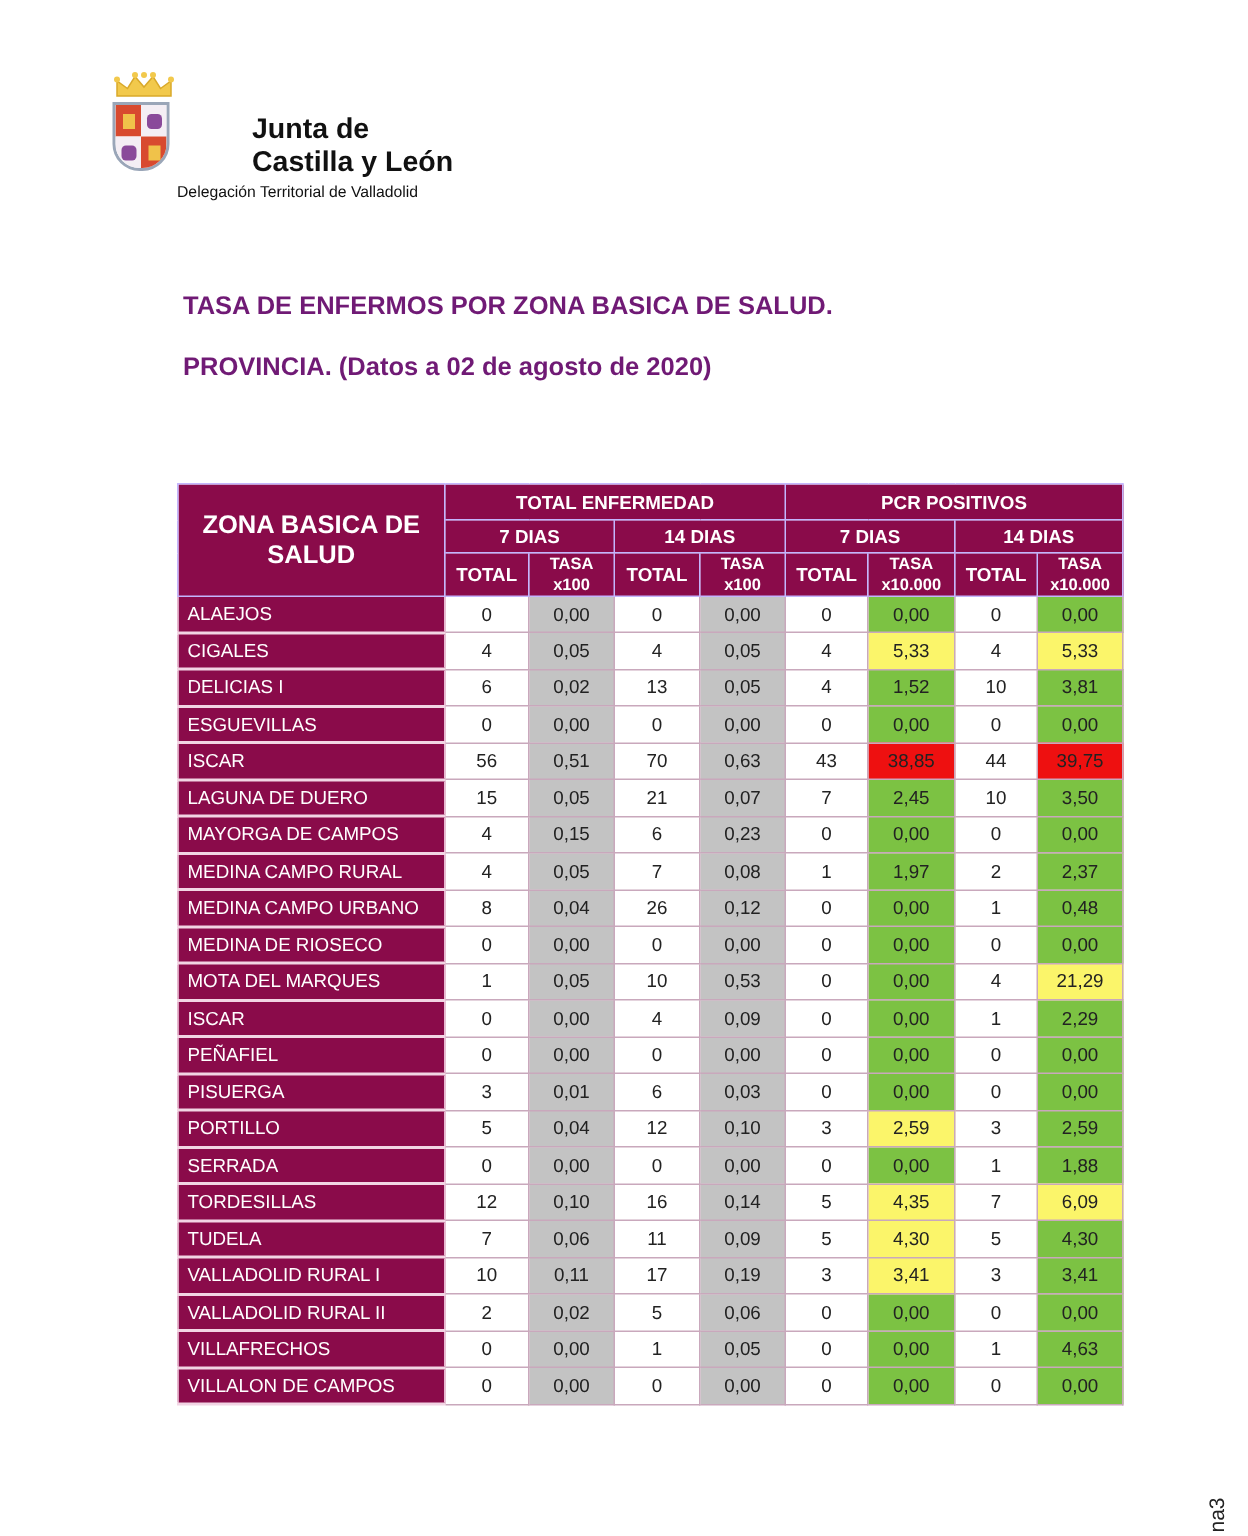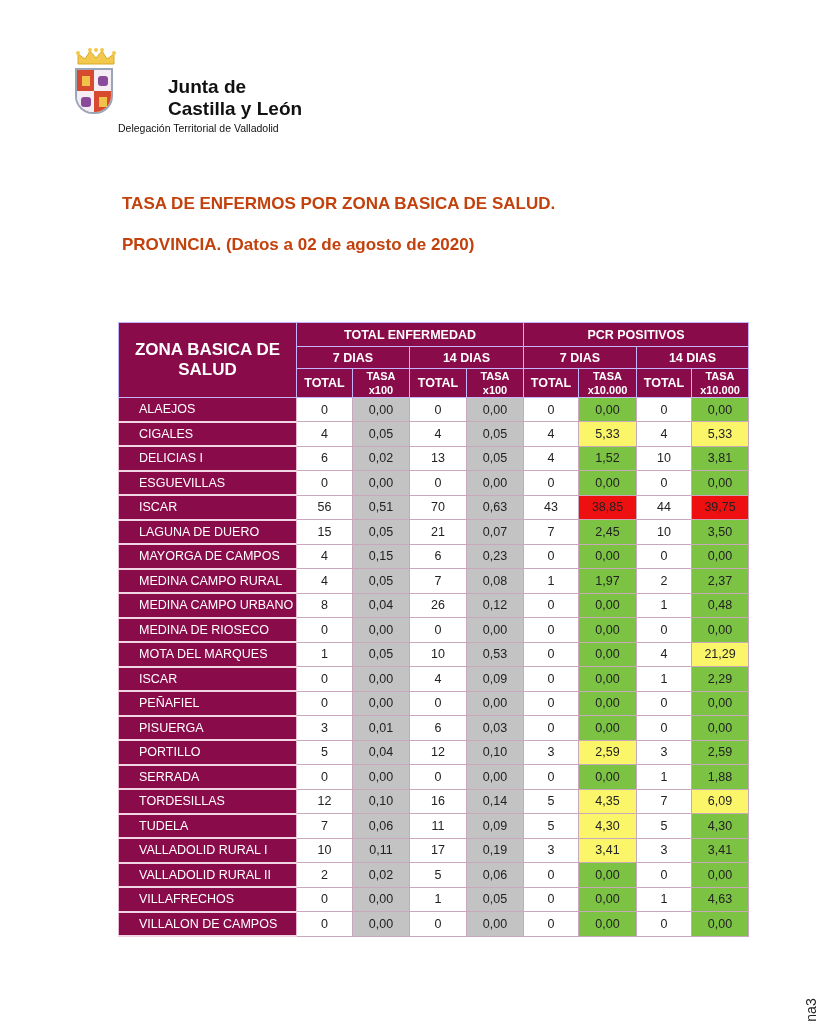--- a/index.html
+++ b/index.html
@@ -20,40 +20,40 @@
   .q-white { background: #f4eef4; display: flex; align-items: center; justify-content: center; }
   .q-white::after { content: ""; width: 10px; height: 10px; background: #8a4a9a; border-radius: 3px; }
   .brand-line1, .brand-line2 {
     position: absolute; left: 48px; font-size: 19px; font-weight: bold; color: #111; line-height: 22px; margin-left: 48px;
   }
   .brand-line1 { top: 28px; }
   .brand-line2 { top: 50px; }
   .brand-sub { position: absolute; left: 46px; top: 74px; font-size: 10.5px; color: #111; }
 
   .title {
-    position: absolute; left: 122px; font-size: 17px; font-weight: bold; color: #c2410c;
+    position: absolute; left: 122px; font-size: 17px; font-weight: bold; color: #701a75;
   }
   .title.t1 { top: 194px; }
   .title.t2 { top: 235px; }
 
   table.data {
     position: absolute; left: 118px; top: 322px; width: 630px;
     border-collapse: collapse; table-layout: fixed; font-size: 12.5px;
   }
   table.data th {
     background: #8a0b4a; color: #ffffff; font-weight: bold; text-align: center;
     border: 1px solid #c4b5fd; padding: 0; font-size: 12.5px;
   }
   table.data th.zone-head { font-size: 17px; }
   table.data th.small { font-size: 11px; line-height: 14px; margin-top: 37px; }
   table.data td {
     height: 22.5px; border: 1px solid #c9a8bc; text-align: center; padding: 0; color: #222;
   }
   table.data td.zone {
-    background: #8a0b4a; color: #fff; text-align: left; padding-left: 20px;
+    background: #8a0b4a; color: #fff; text-align: left; padding-left: 6px;
     border: 1px solid #e8b8d0; border-bottom: 2px solid #f2d5e4; font-size: 12.5px;
   }
   td.gray { background: #c3c3c3; }
   td.green { background: #7cc243; }
   td.yellow { background: #fbf56a; }
   td.red { background: #ee1010; color: #8a0000; }
   td.plain { background: #ffffff; }
 
   .page-num {
     position: absolute; right: 10px; bottom: 6px; transform: rotate(-90deg);

